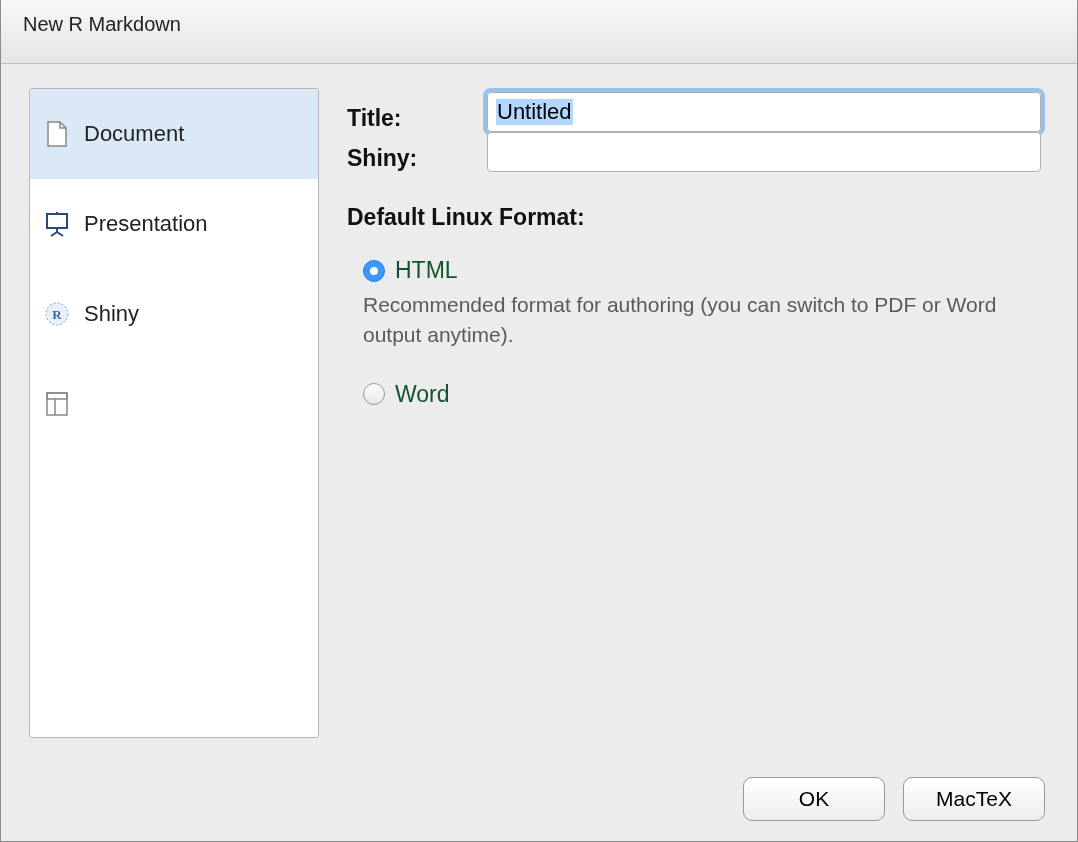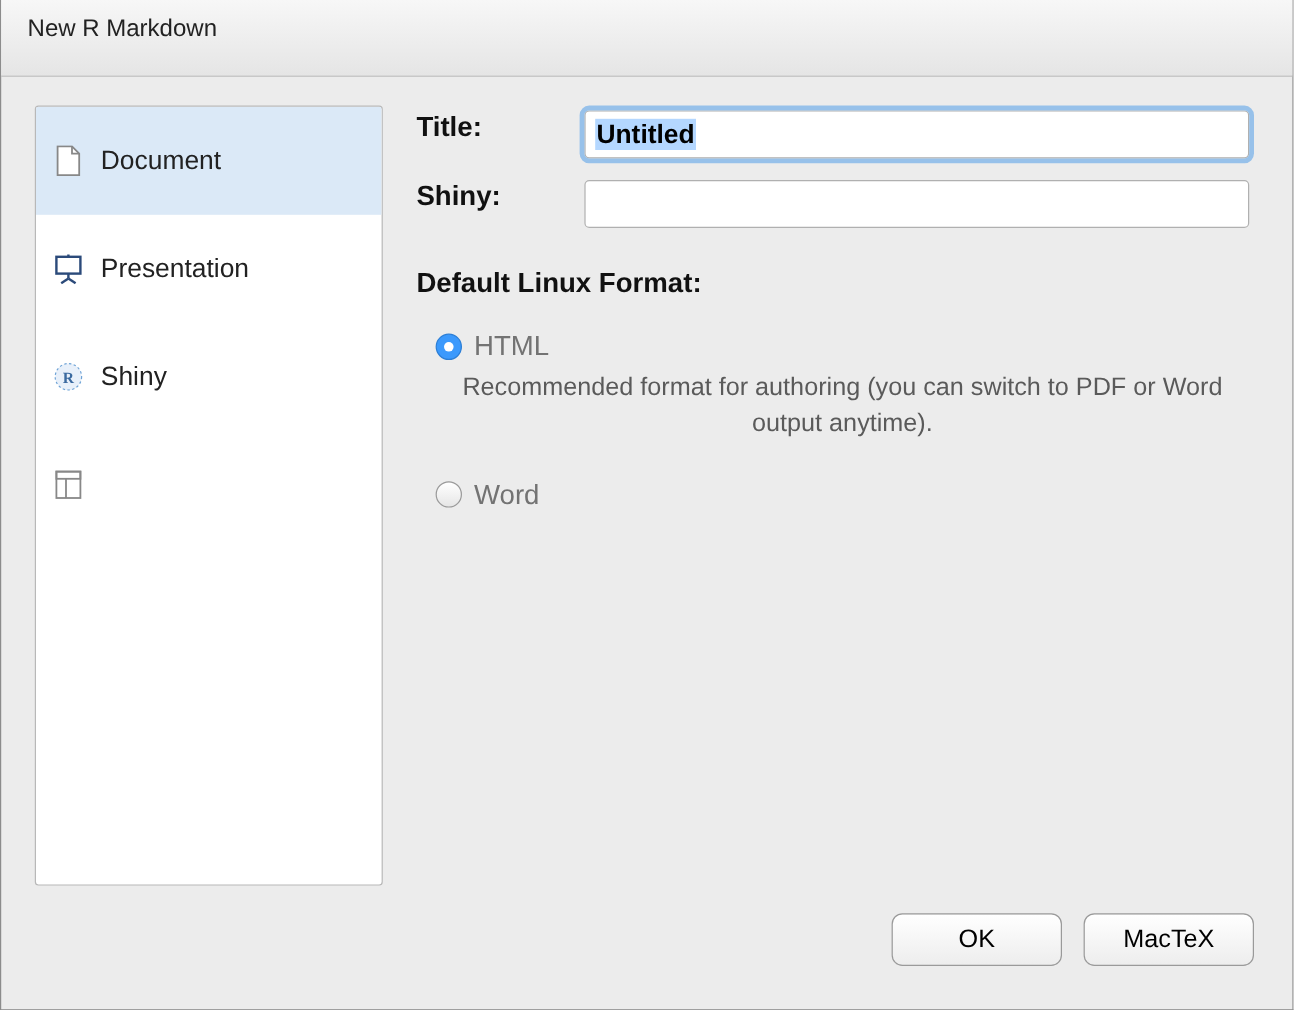--- a/index.html
+++ b/index.html
@@ -61,43 +61,41 @@
     justify-content: center;
     flex-shrink: 0;
   }
   .main {
     flex: 1;
     padding-top: 4px;
     padding-right: 8px;
   }
   .field-row {
     display: flex;
-    align-items: flex-start;
-    margin-bottom: 18px;
+    align-items: flex-end;
   }
   .field-label {
     width: 140px;
     font-weight: bold;
     font-size: 23px;
     color: #111;
   }
   input[type="text"] {
     flex: 1;
     height: 40px;
     font-size: 22px;
     padding: 4px 10px;
     border: 1px solid #b0b0b0;
     border-radius: 4px;
     background: #fff;
   }
   .highlighted-text {
     background: #b4d7ff;
     color: #000;
     padding: 0 1px;
-    font-weight: bold;
   }
   .input-display {
     flex: 1;
     height: 40px;
     font-size: 22px;
     padding: 4px 8px;
     border: 1px solid #b0b0b0;
     border-radius: 4px;
     background: #fff;
     display: flex;
@@ -139,34 +137,33 @@
   }
   .radio-btn.selected::after {
     content: "";
     width: 8px;
     height: 8px;
     background: #fff;
     border-radius: 50%;
   }
   .radio-label {
     font-size: 23px;
-    color: #737373;
+    color: #14532d;
   }
   .radio-desc {
     font-size: 21px;
     color: #5a5a5a;
     line-height: 1.45;
     margin-top: 6px;
     padding-left: 0px;
-    text-align: center;
   }
   .footer {
     position: absolute;
     right: 32px;
-    bottom: 36px;
+    bottom: 20px;
     display: flex;
     gap: 18px;
   }
   .btn {
     min-width: 142px;
     height: 44px;
     font-size: 21px;
     border: 1px solid #9a9a9a;
     border-radius: 9px;
     background: linear-gradient(to bottom,#ffffff,#ededed);

